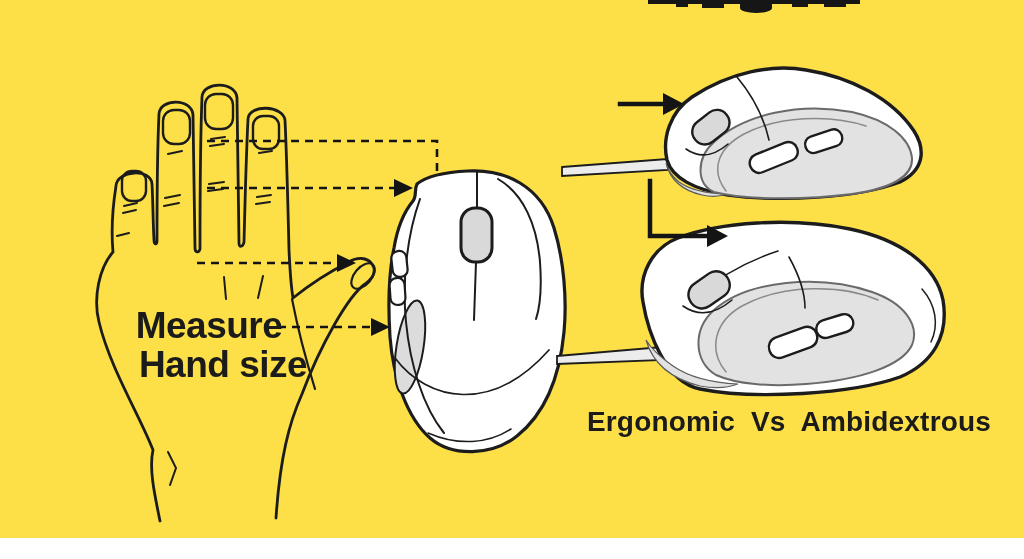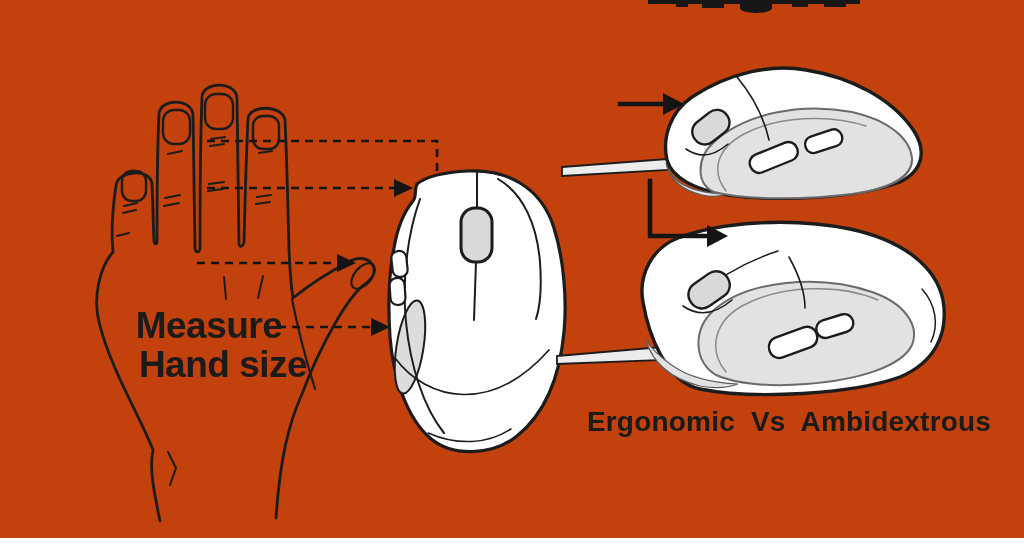--- a/index.html
+++ b/index.html
@@ -1,19 +1,19 @@
 <!DOCTYPE html>
 <html><head>
 <meta charset="utf-8">
 <style>
   html,body{margin:0;padding:0;background:#fff;}
   #canvas{
     position:relative;
     width:1024px;height:538px;
-    background:#c2410c;
+    background:#fde047;
     overflow:hidden;
     font-family:"Liberation Sans", sans-serif;
   }
   svg{display:block;}
   text{fill:#1b1b1b;}
   .measure-label{font-size:37px;font-weight:bold;letter-spacing:-0.5px;}
   .compare-label{font-size:28px;font-weight:bold;letter-spacing:0.2px;word-spacing:8px;}
 </style>
 </head>
 <body>

